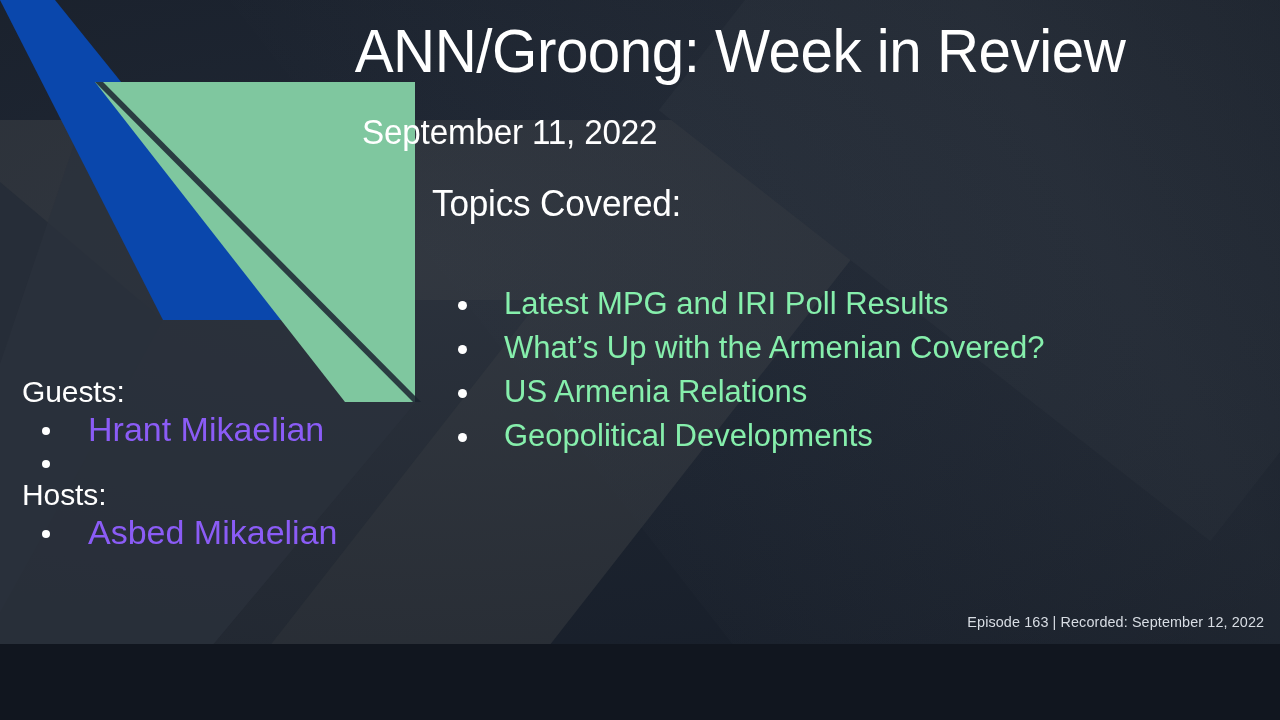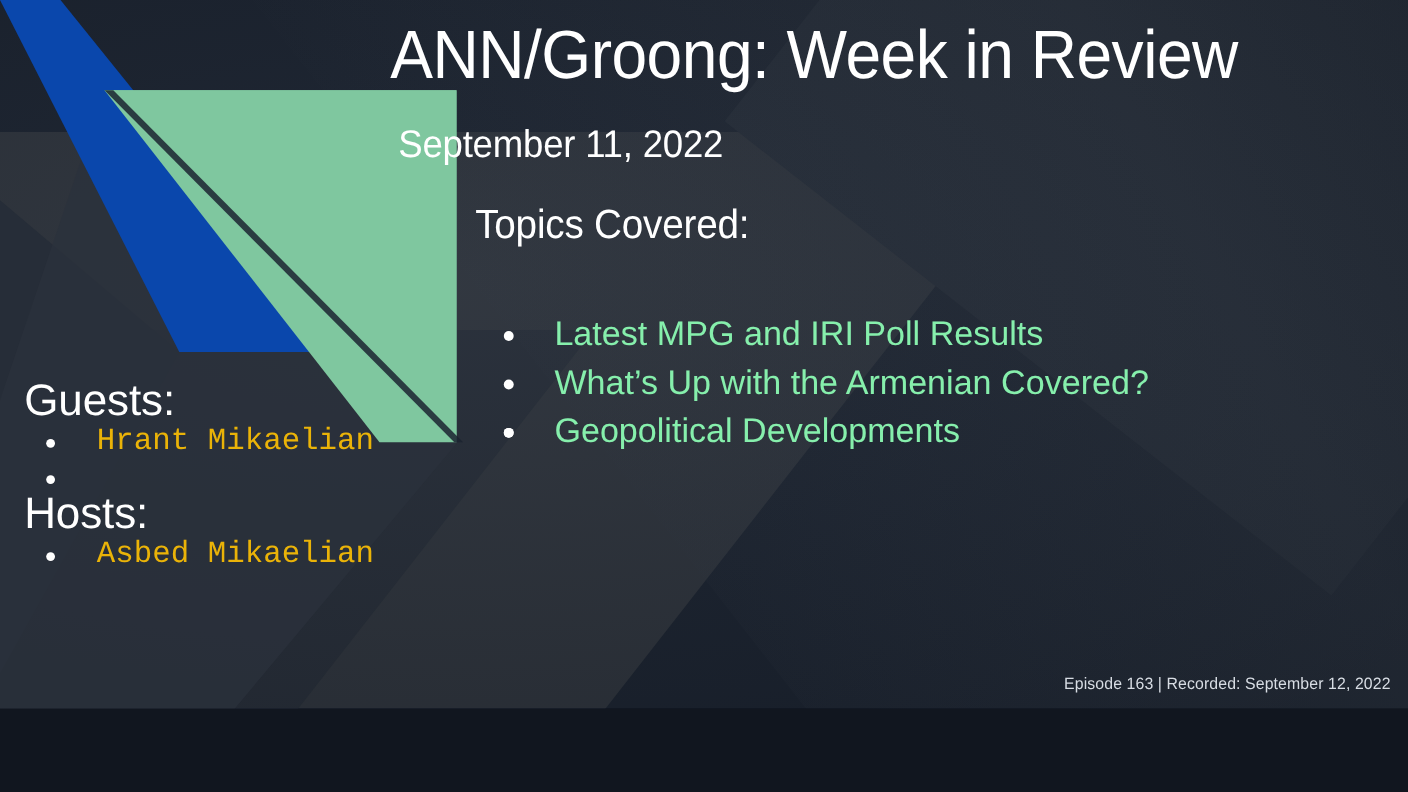--- a/index.html
+++ b/index.html
@@ -155,40 +155,40 @@
 
   .people-block {
     position: absolute;
     left: 22px;
     top: 345px;
     width: 400px;
   }
   .people-group { margin-bottom: 30px; }
   .people-group:last-child { margin-bottom: 0; }
   .people-label {
-    font-size: 40px;
+    font-size: 30px;
     font-weight: 400;
     line-height: 38px;
     color: #ffffff;
     letter-spacing: -0.1px;
+    margin-top: 28px;
   }
   .people-list {
     list-style: none;
     margin: 2px 0 0 0;
     padding: 0;
   }
   .people-list li {
     position: relative;
-    font-size: 28px;
+    font-size: 34px;
     line-height: 33px;
     font-weight: 400;
-    color: #eab308;
+    color: #8b5cf6;
     padding-left: 66px;
     white-space: nowrap;
-    font-family: Liberation Mono, monospace;
   }
   .people-list li .bullet {
     position: absolute;
     left: 20px;
     top: 14px;
     width: 8px;
     height: 8px;
     border-radius: 50%;
     background: #ffffff;
   }
@@ -241,20 +241,21 @@
     <li>
       <span class="bullet"></span>
       <span>Latest MPG and IRI Poll Results</span>
     </li>
     <li>
       <span class="bullet"></span>
       <span>What’s Up with the Armenian Covered?</span>
     </li>
     <li>
       <span class="bullet"></span>
+      <span>US Armenia Relations</span>
     </li>
     <li>
       <span class="bullet"></span>
       <span>Geopolitical Developments</span>
     </li>
   </ul>
 
   <div class="people-block">
     <div class="people-group">
       <div class="people-label">Guests:</div>

